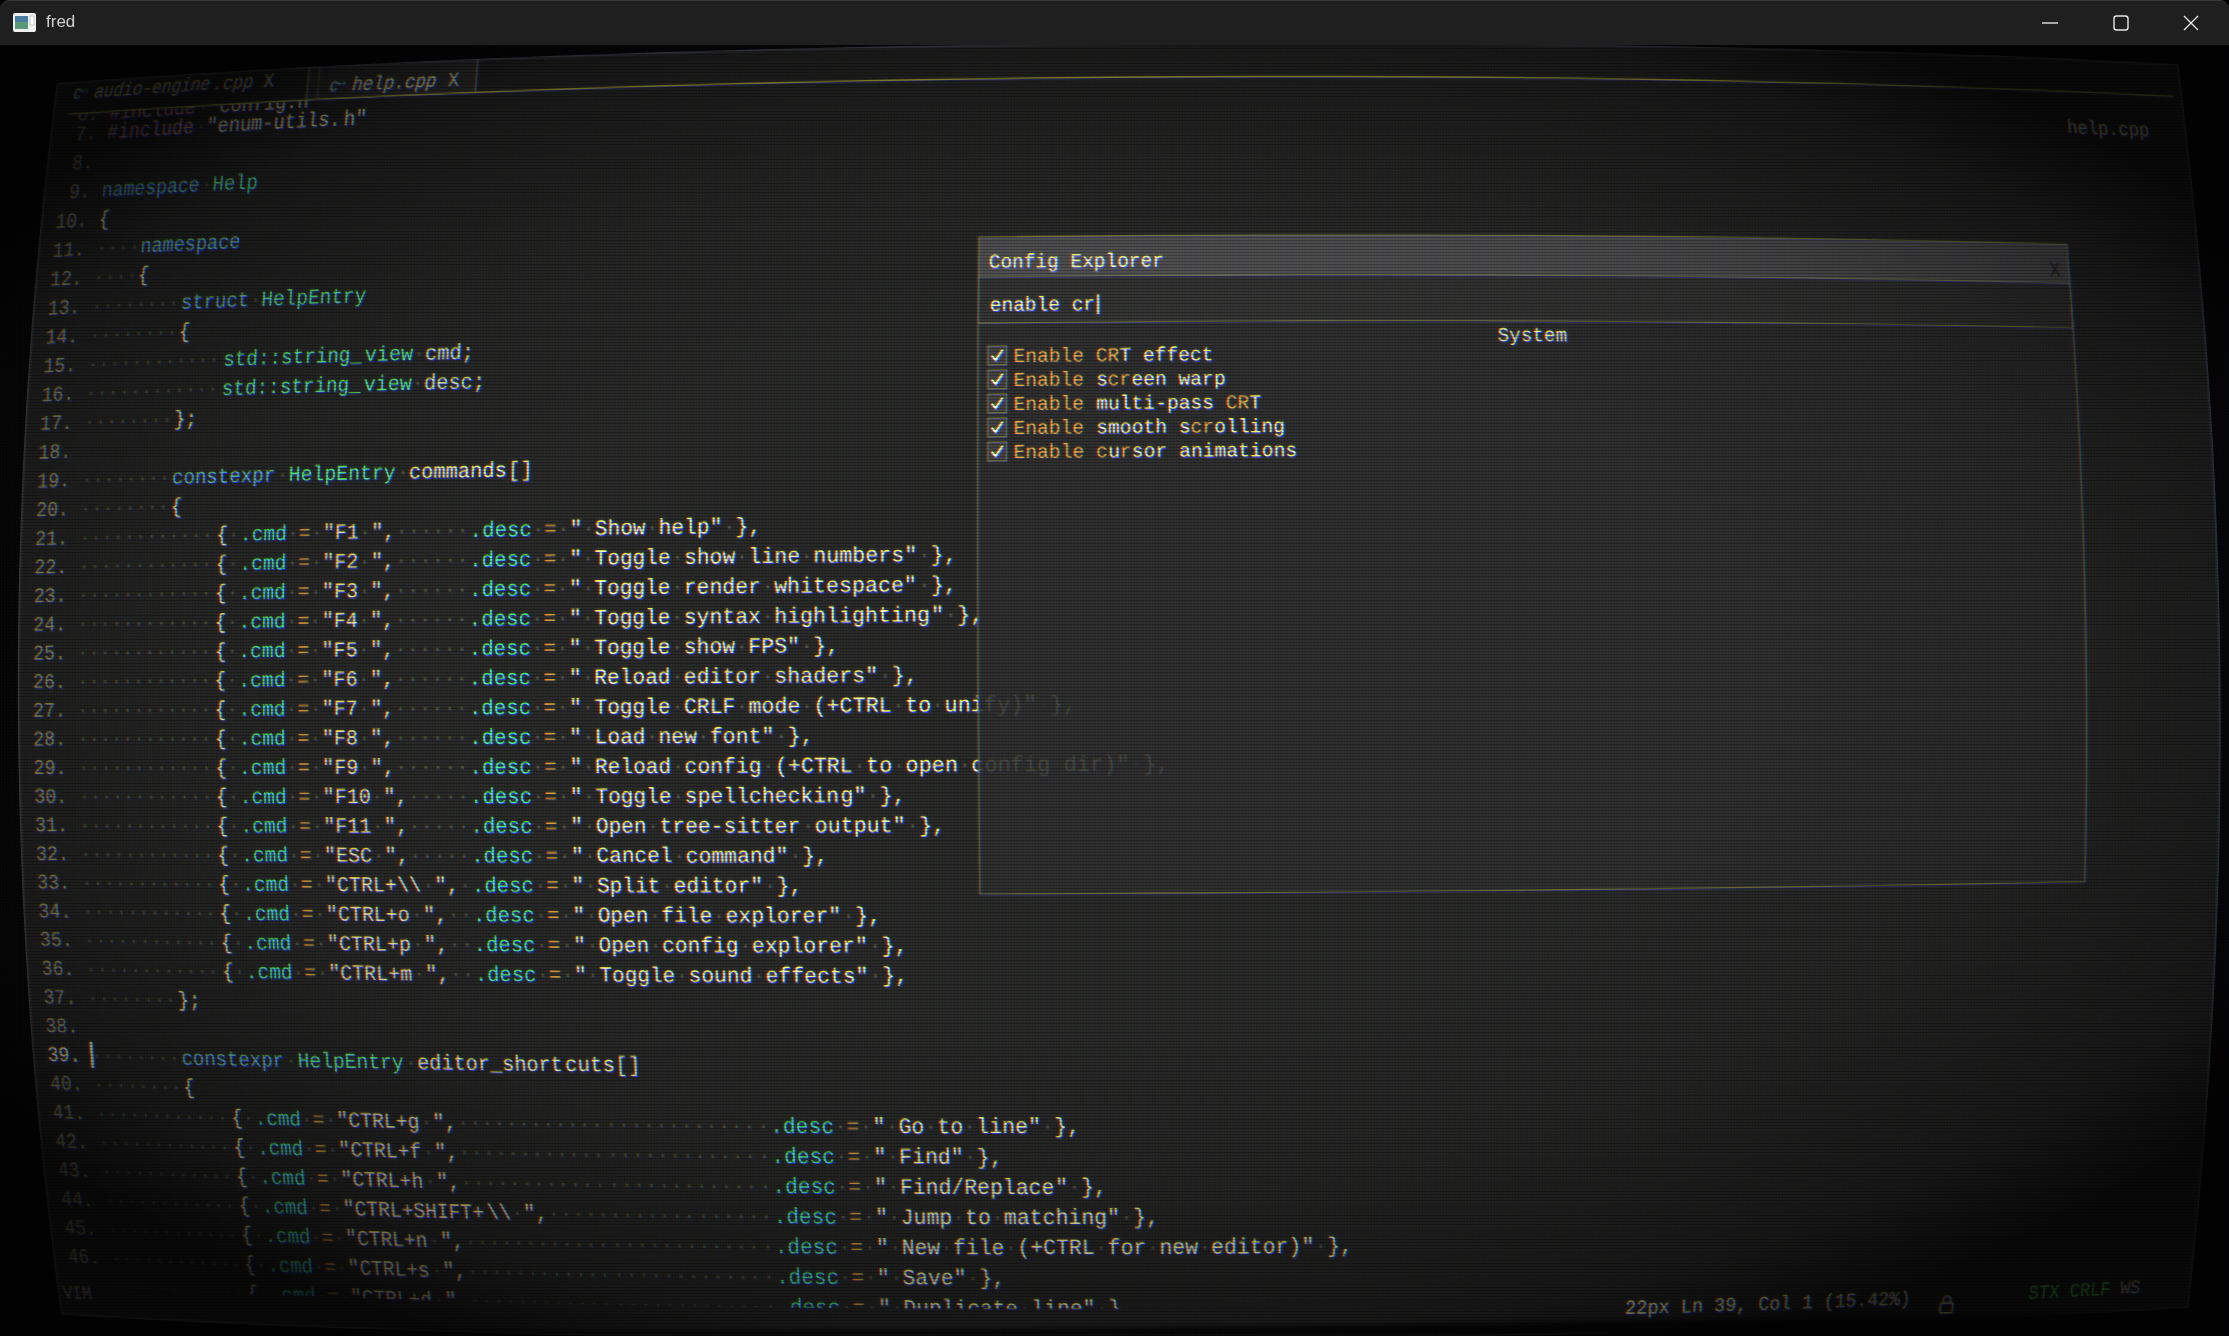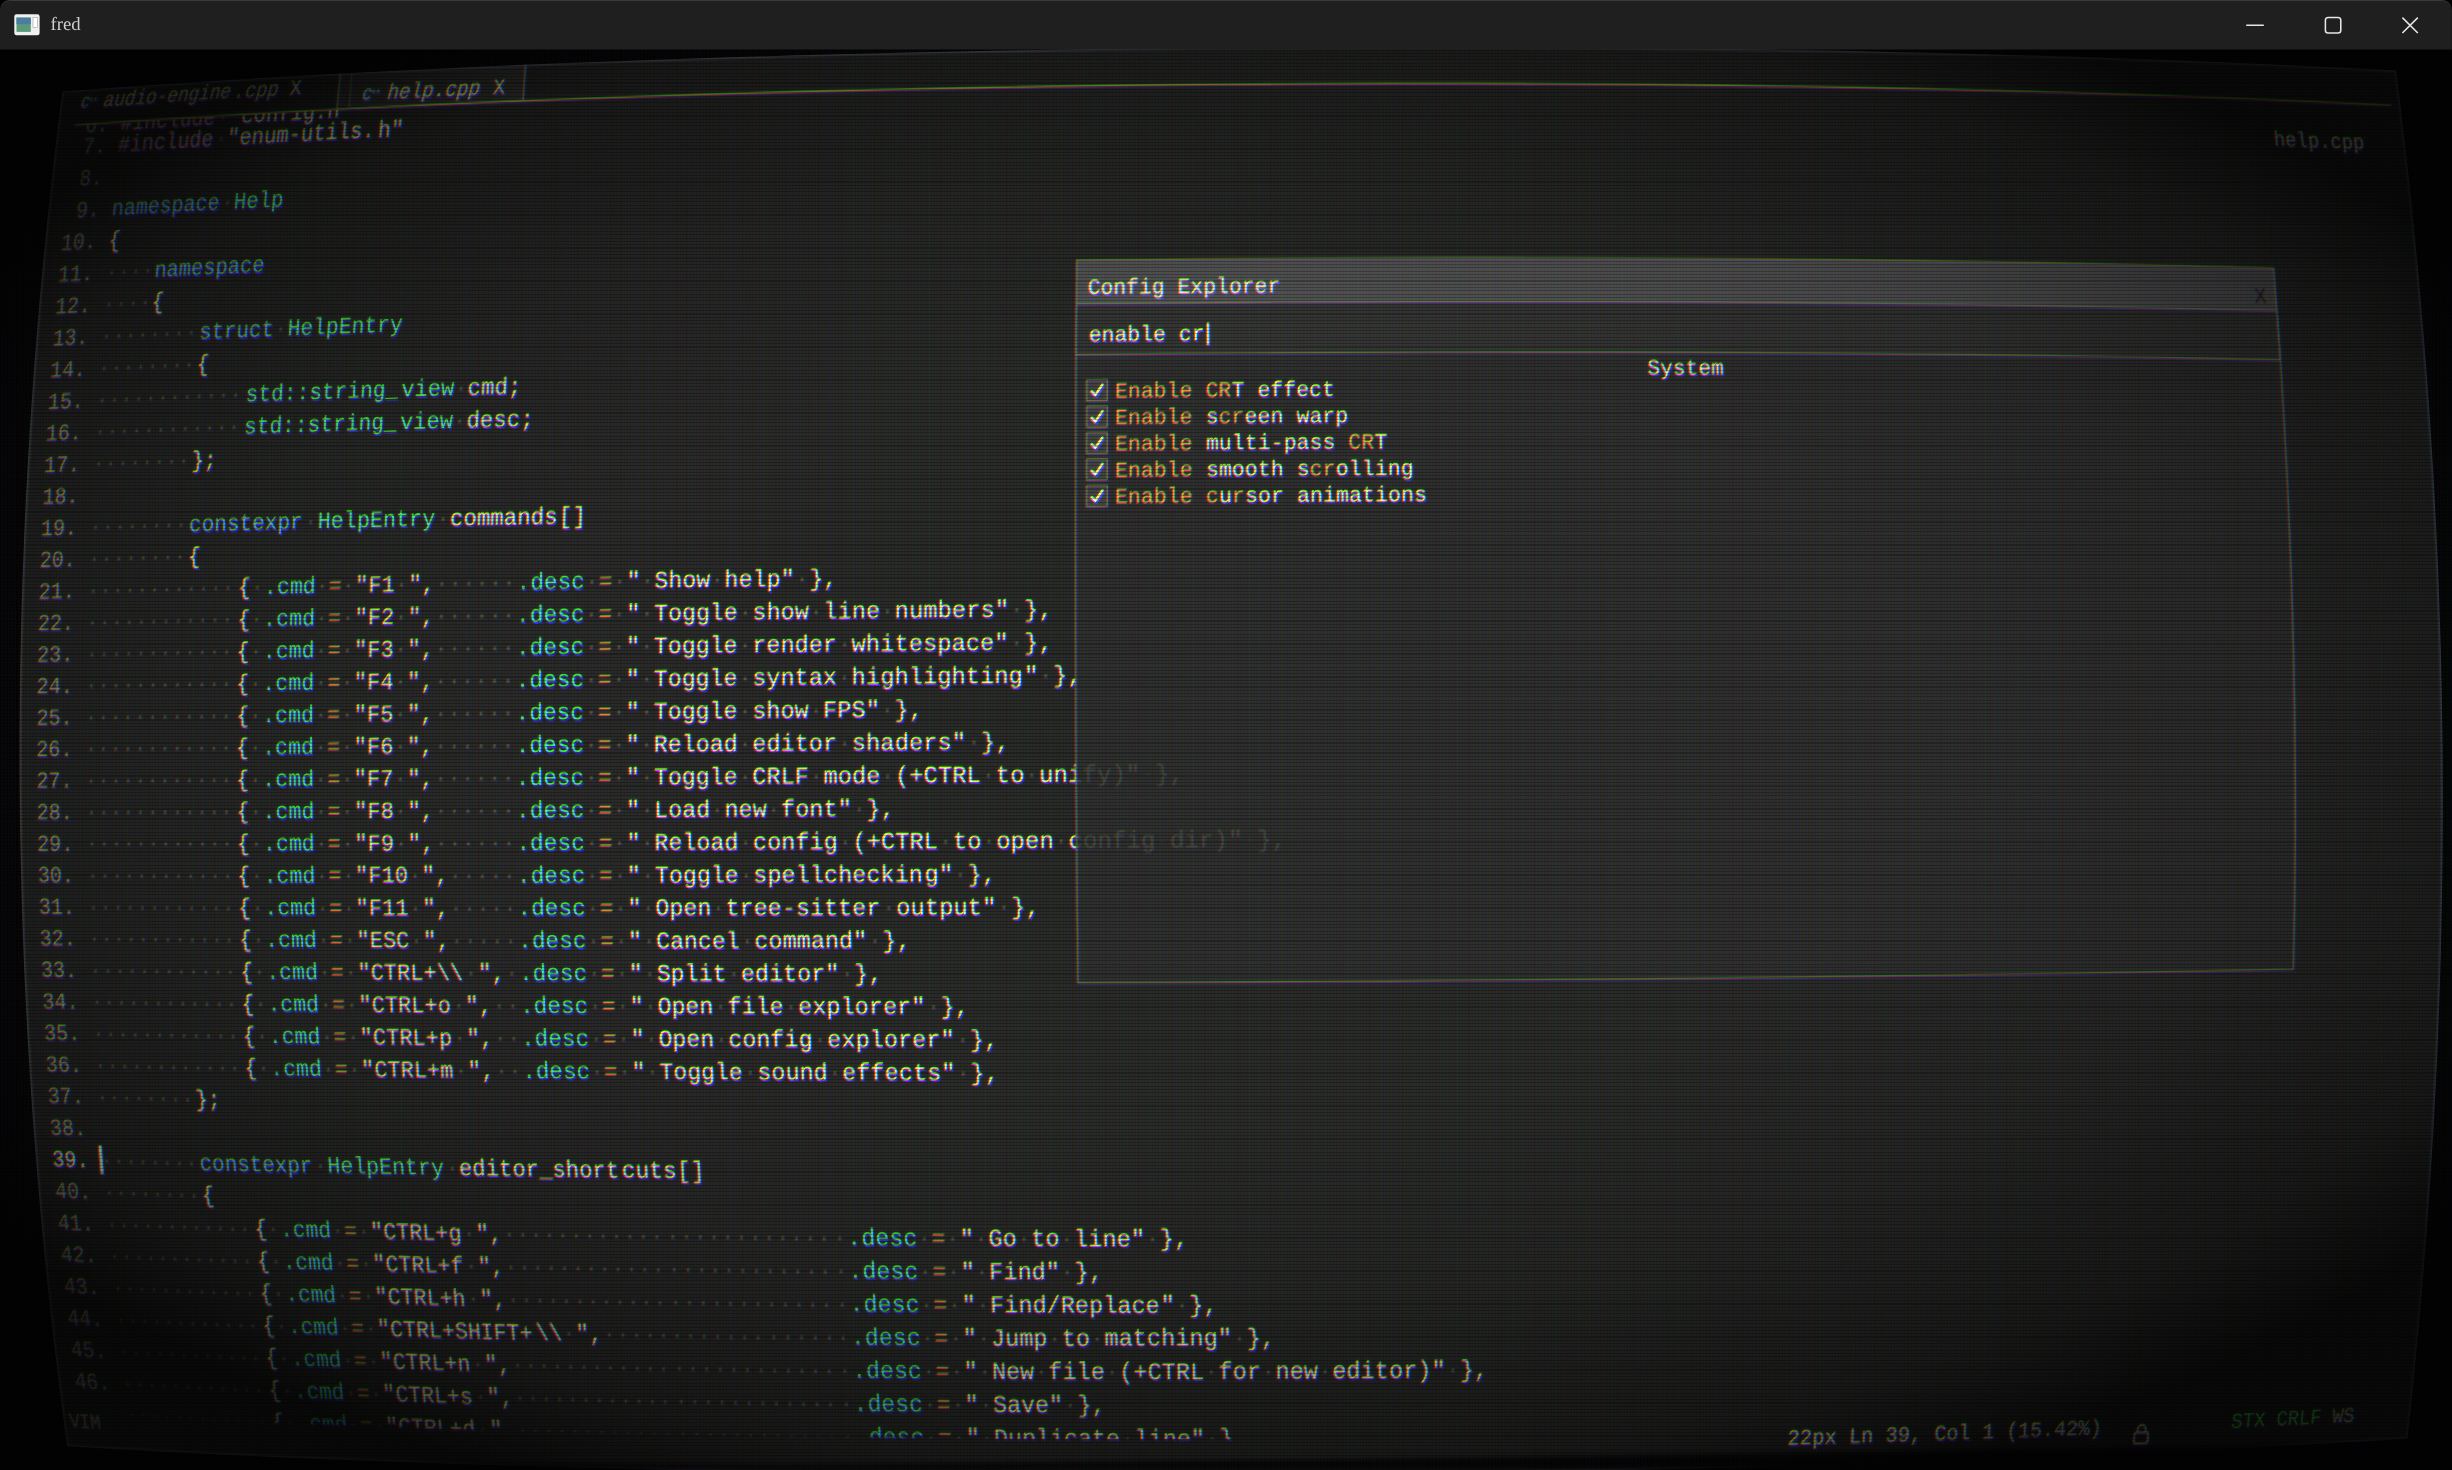--- a/index.html
+++ b/index.html
@@ -1,18 +1,18 @@
 <!DOCTYPE html>
 <html><head><meta charset="utf-8"><style>
 html,body{margin:0;padding:0;background:#000;width:2229px;height:1336px;overflow:hidden}
 *{font-family:"Liberation Mono",monospace}
 #stage{position:absolute;inset:0}
 #titlebar{position:absolute;left:0;top:0;width:2229px;height:45px;background:#1f1f1f;
   border-top:1px solid #3a3a3a;border-radius:9px 9px 0 0;box-sizing:border-box;z-index:50}
-#titlebar .t{position:absolute;left:46px;top:11px;font-family:Liberation Serif, serif;
+#titlebar .t{position:absolute;left:46px;top:11px;font-family:Liberation Sans, sans-serif;
   font-size:17px;color:#cfcfcf}
 #mesh1{position:absolute;left:0;top:45px;width:2229px;height:1291px;z-index:10;pointer-events:none;
   background:repeating-linear-gradient(90deg,rgba(255,70,60,0.050) 0 1px,rgba(90,225,110,0.062) 1px 2px,rgba(100,100,255,0.082) 2px 3px)}
 #mesh2{position:absolute;left:0;top:45px;width:2229px;height:1291px;z-index:11;pointer-events:none;
   background:repeating-linear-gradient(180deg,rgba(0,0,0,0.26) 0 1px,rgba(0,0,0,0) 1px 3px)}
 #vig{position:absolute;left:0;top:45px;width:2229px;height:1291px;z-index:12;pointer-events:none;
   background:radial-gradient(ellipse 63% 58% at 49.6% 48.5%,rgba(0,0,0,0) 46%,rgba(0,0,0,0.15) 68%,rgba(0,0,0,0.45) 89%,rgba(0,0,0,0.80) 100%)}
 </style></head>
 <body>
 <div id="stage">

